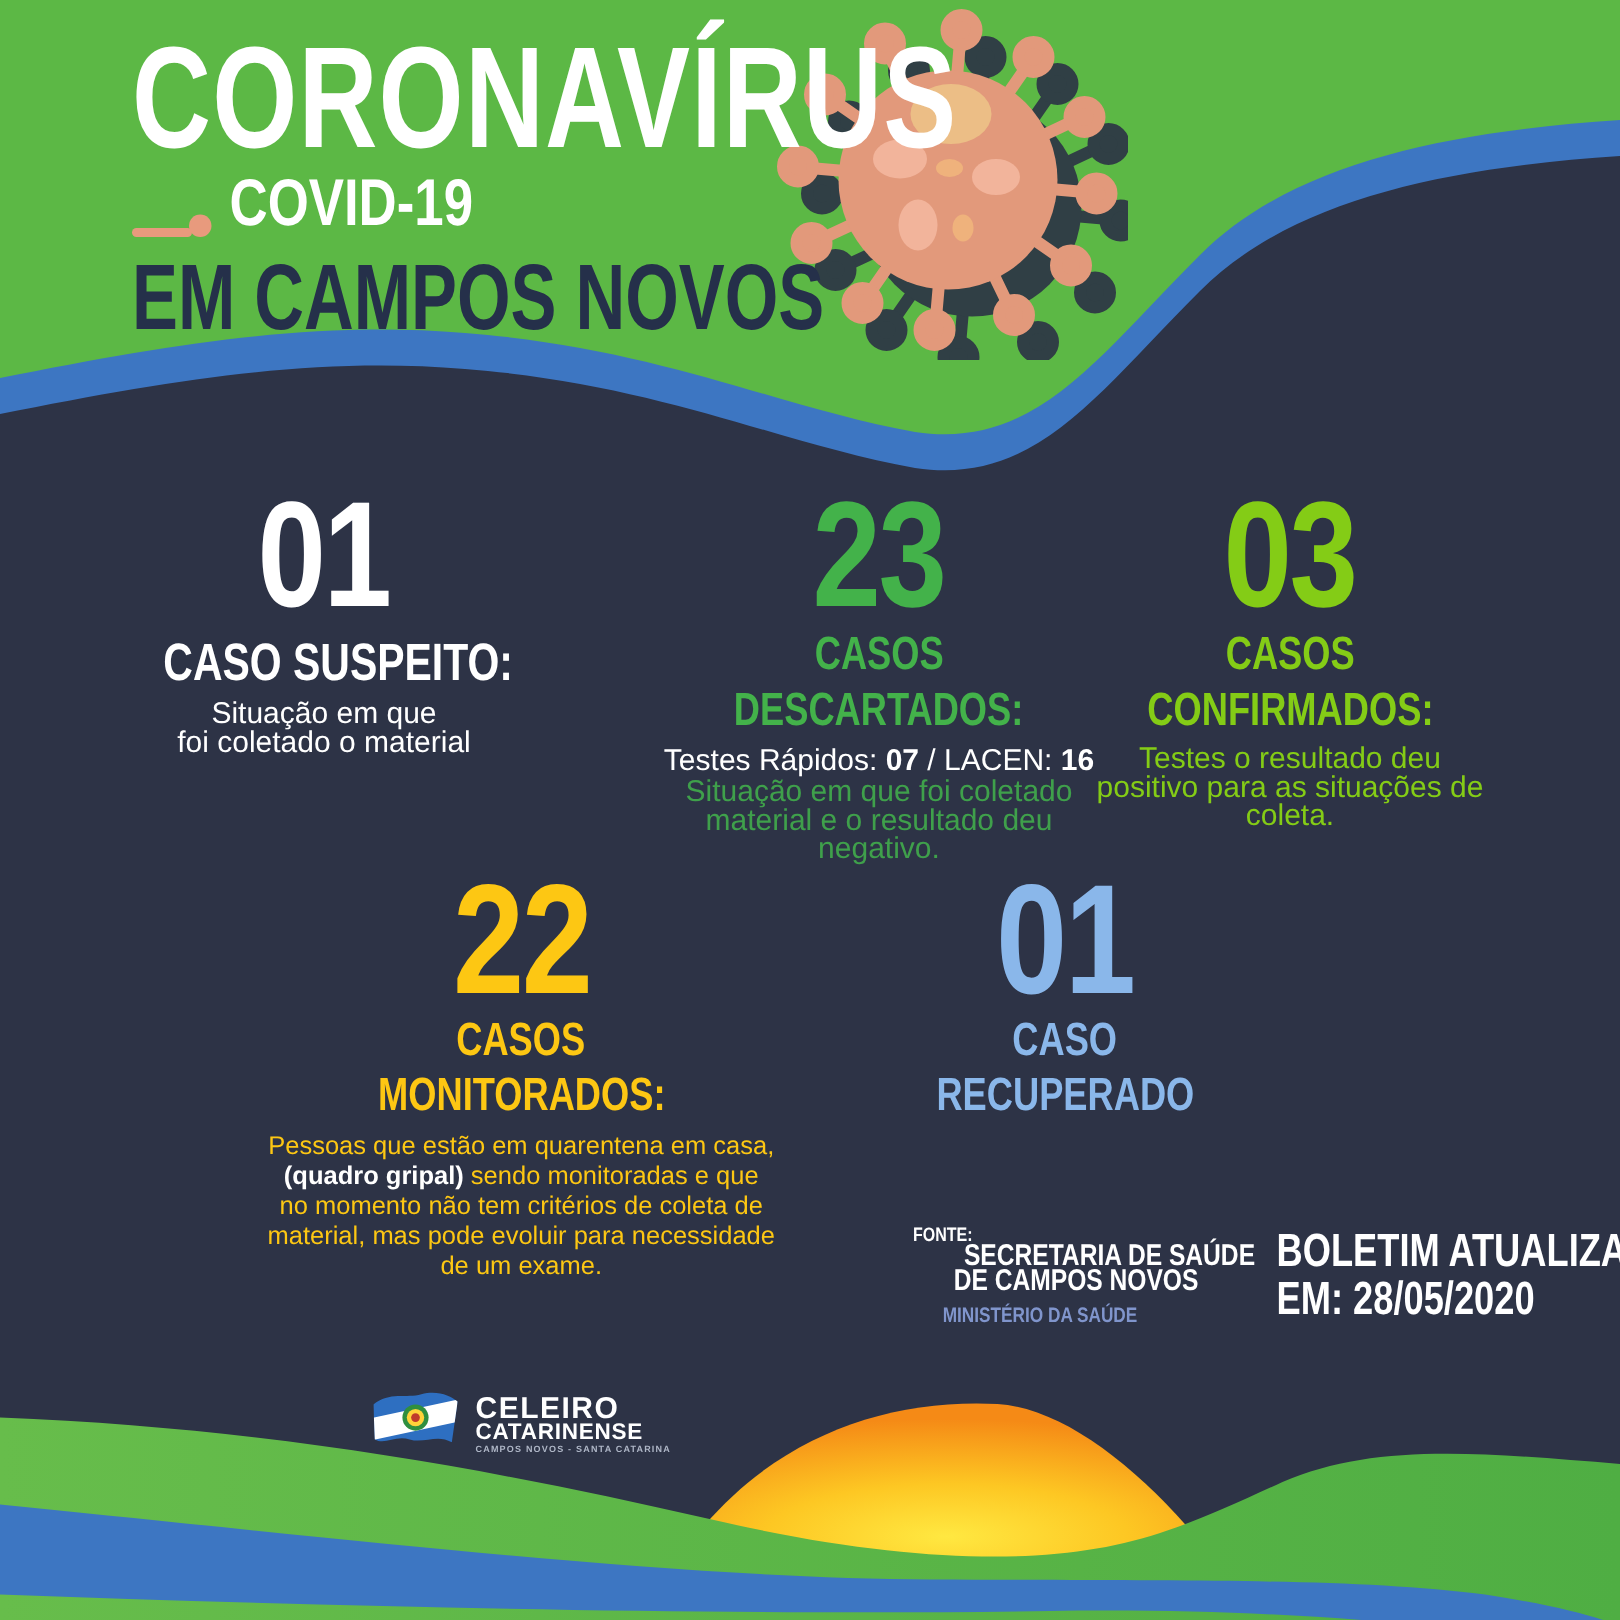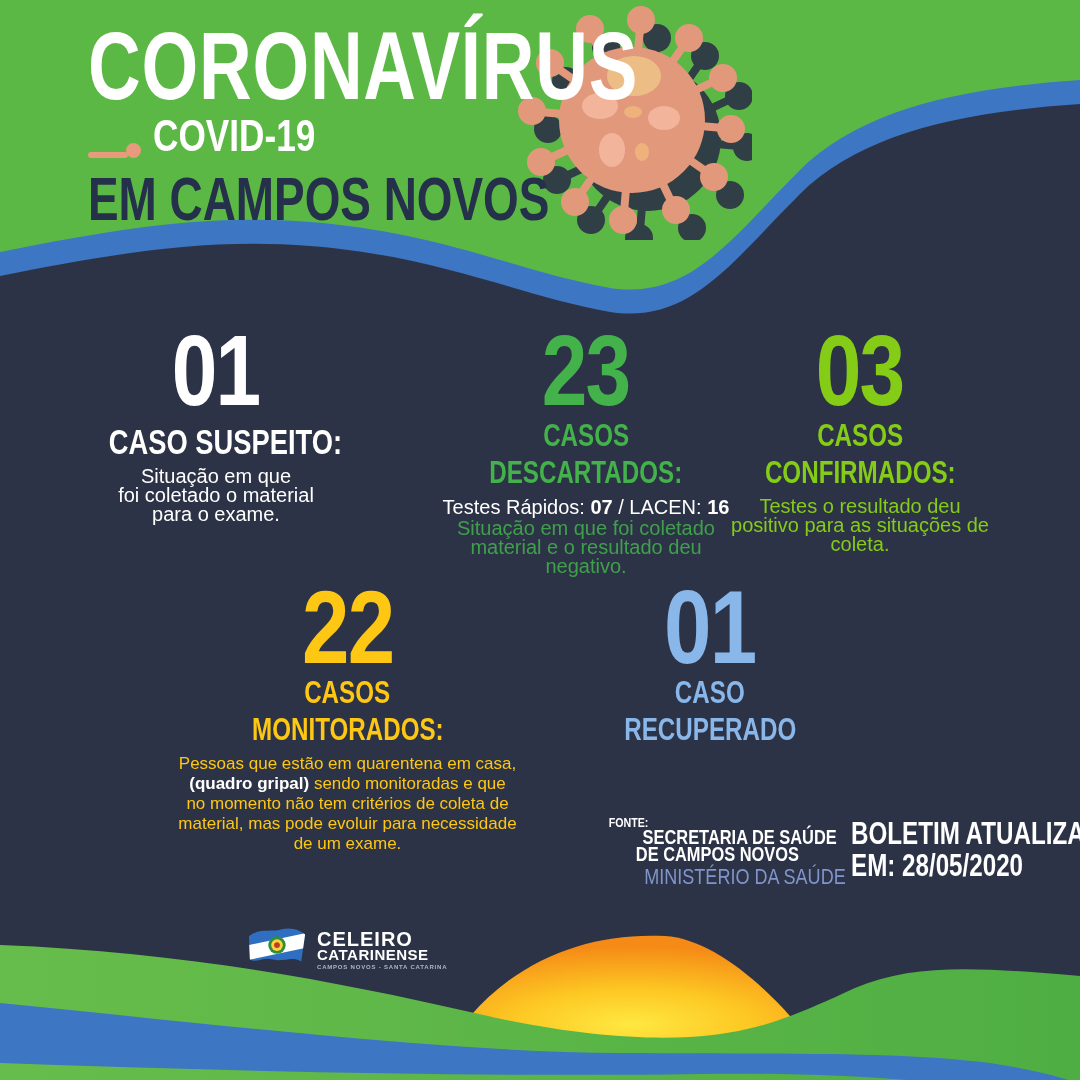--- a/index.html
+++ b/index.html
@@ -47,21 +47,21 @@
   .hl{color:#ffffff;font-weight:700;}
   .col-recuperado{left:575px;top:583px;width:270px;color:#8ab7ea;}
   .col-recuperado .num{font-size:104px;}
   .col-recuperado .stat-title{margin-top:6px;}
 
   
   .source{position:absolute;left:600px;top:816px;width:243px;text-align:left;color:#ffffff;z-index:2;}
   .fonte-label{font-size:13px;font-weight:800;line-height:13px;}
   .org-line{font-size:20px;font-weight:800;line-height:17px;}
   .org-line>span,.fonte-label>span,.ministry>span{display:inline-block;transform:scaleX(0.82);transform-origin:right;white-space:nowrap;}
-  .ministry{font-size:22px;font-weight:400;line-height:17px;color:#8095cc;margin-top:5px;}
+  .ministry{font-size:14px;font-weight:700;line-height:17px;color:#8095cc;margin-top:5px;}
   .bulletin{position:absolute;left:851px;top:818px;color:#ffffff;z-index:2;}
   .bulletin div{font-size:31px;font-weight:800;line-height:32px;white-space:nowrap;}
   .bulletin div>span{display:inline-block;transform:scaleX(0.78);transform-origin:left;}
 
   
   .logo{position:absolute;left:246px;top:924px;display:flex;align-items:flex-end;z-index:4;}
   .logo-text{margin-left:9px;color:#ffffff;}
   .logo-l1{font-size:20px;font-weight:800;line-height:18px;letter-spacing:1px;}
   .logo-l2{font-size:15px;font-weight:800;line-height:14px;letter-spacing:0.5px;}
   .logo-sub{font-size:6px;font-weight:700;letter-spacing:0.8px;color:#aeb6c6;margin-top:2px;white-space:nowrap;}
@@ -136,21 +136,20 @@
     </div>
     <div><span class="location">EM CAMPOS NOVOS</span></div>
   </div>
 
   <div class="col col-suspeito">
     <div><span class="num">01</span></div>
     <div class="stat-title"><span>CASO SUSPEITO:</span></div>
     <div class="desc">
       <div>Situação em que</div>
       <div>foi coletado o material</div>
-      <div>para o exame.</div>
     </div>
   </div>
 
   <div class="col col-descartados">
     <div><span class="num">23</span></div>
     <div class="stat-title"><span>CASOS</span></div>
     <div class="stat-title"><span>DESCARTADOS:</span></div>
     <div class="tests-line">
       <span>Testes Rápidos: </span><b>07</b><span> / LACEN: </span><b>16</b>
     </div>

